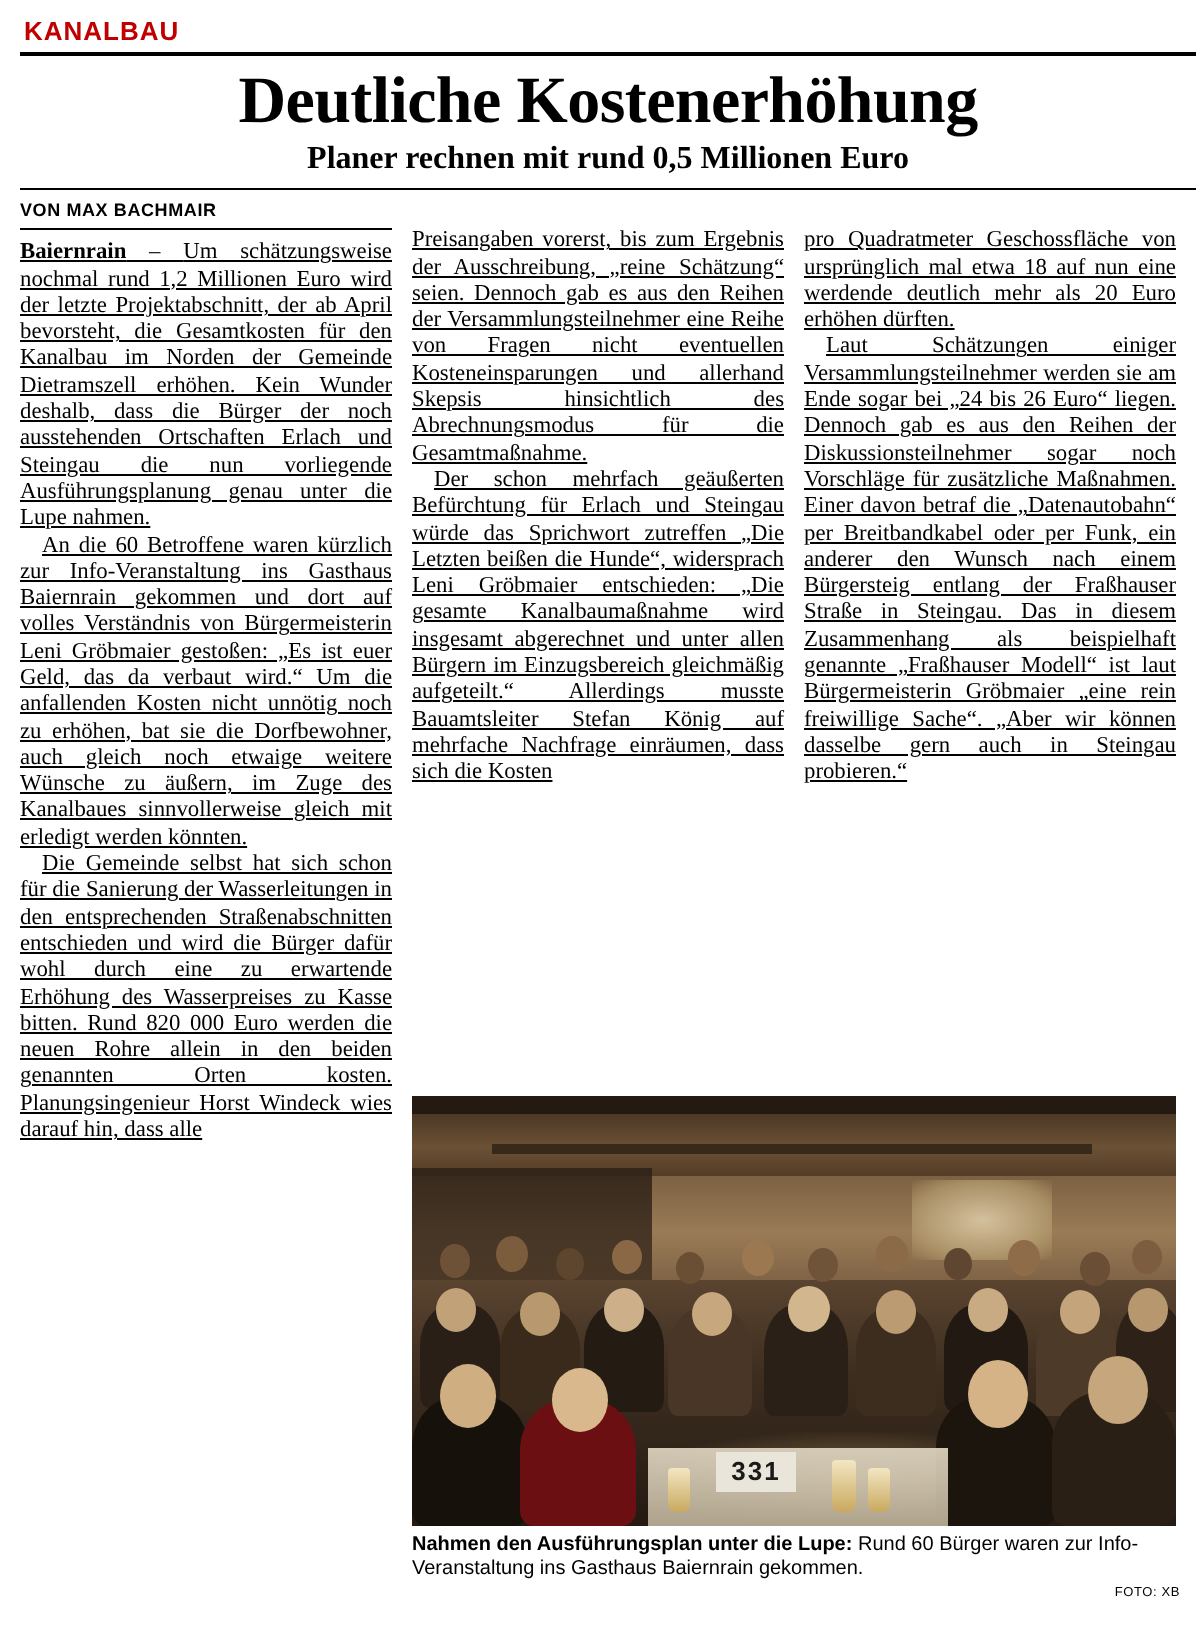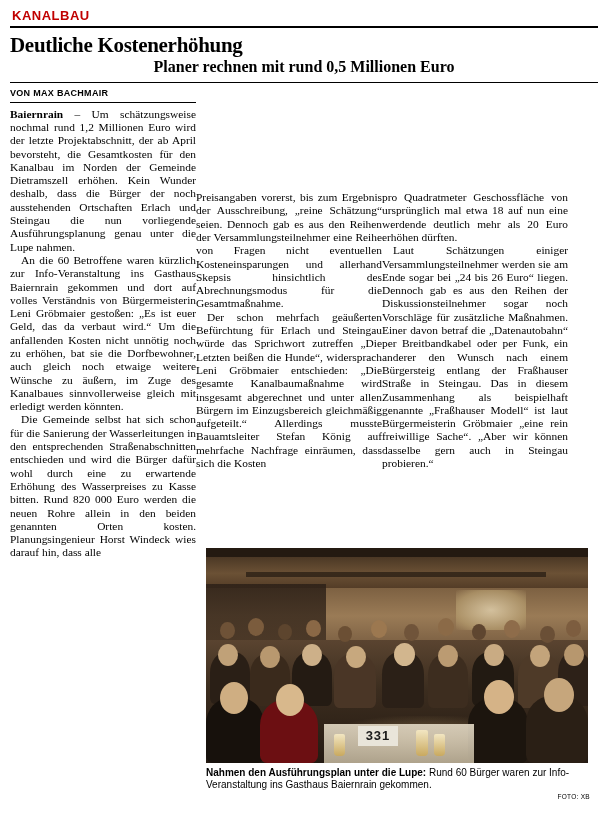--- a/index.html
+++ b/index.html
@@ -30,21 +30,22 @@
     color: #c00000;
     margin: 0 0 3px 2px;
   }
   .rule-top {
     border-top: 2px solid #000;
     margin: 0 0 0 0;
   }
   .headline {
     font-family: "Liberation Serif", serif;
     font-weight: bold;
-    font-size: 21px;
+    font-size: 33px;
+    text-align: center;
     margin: 6px 0 2px 0;
     letter-spacing: -0.3px;
     line-height: 1.05;
   }
   .subhead {
     font-family: "Liberation Serif", serif;
     font-weight: bold;
     font-size: 16px;
     text-align: center;
     margin: 0 0 6px 0;
@@ -57,21 +58,23 @@
   .byline {
     font-family: "Liberation Sans", sans-serif;
     font-weight: bold;
     font-size: 9px;
     letter-spacing: 0.3px;
     margin: 5px 0 4px 0;
   }
 
   .columns {
     display: flex;
-    align-items: center;
+    gap: 10px;
+    align-items: flex-start;
+    text-decoration: underline;
   }
   .col {
     width: 186px;
     flex: 0 0 186px;
     position: relative;
   }
   .col p {
     margin: 0;
     font-size: 11.4px;
     line-height: 13.3px;

